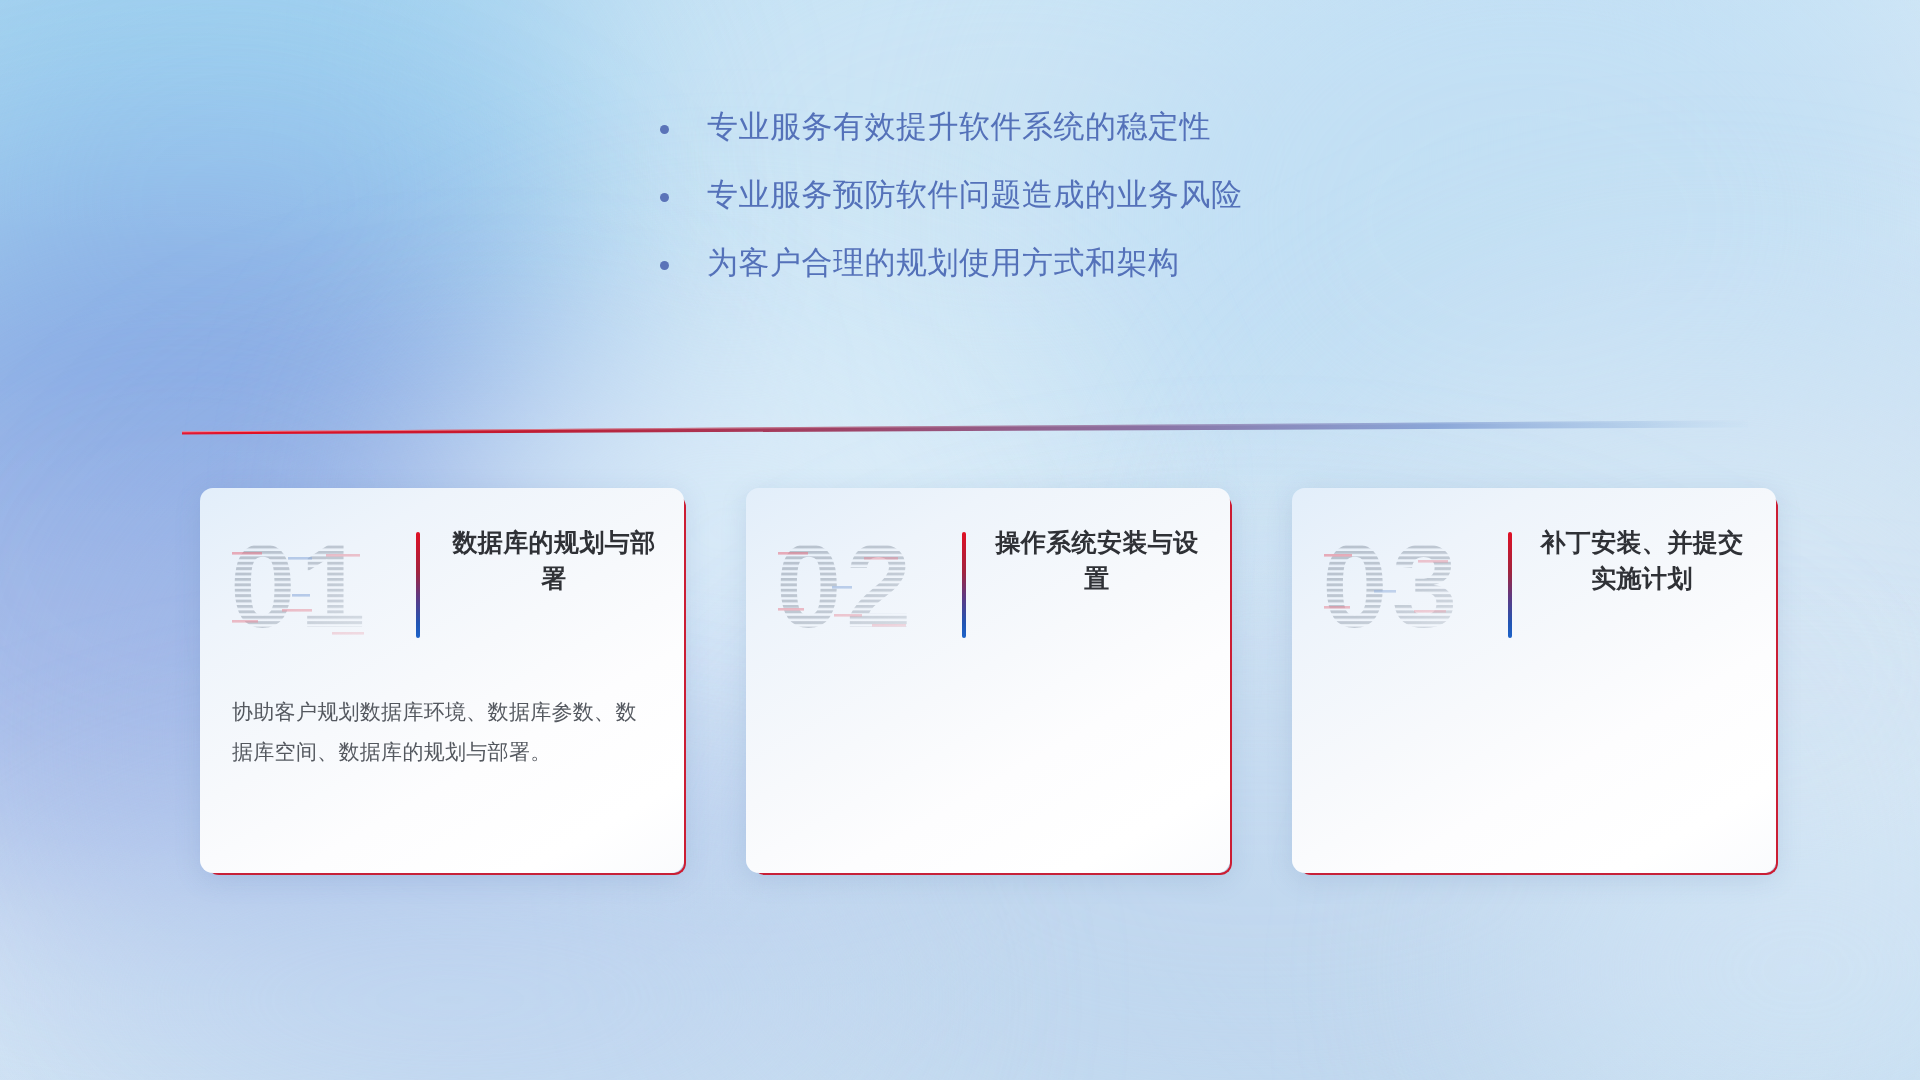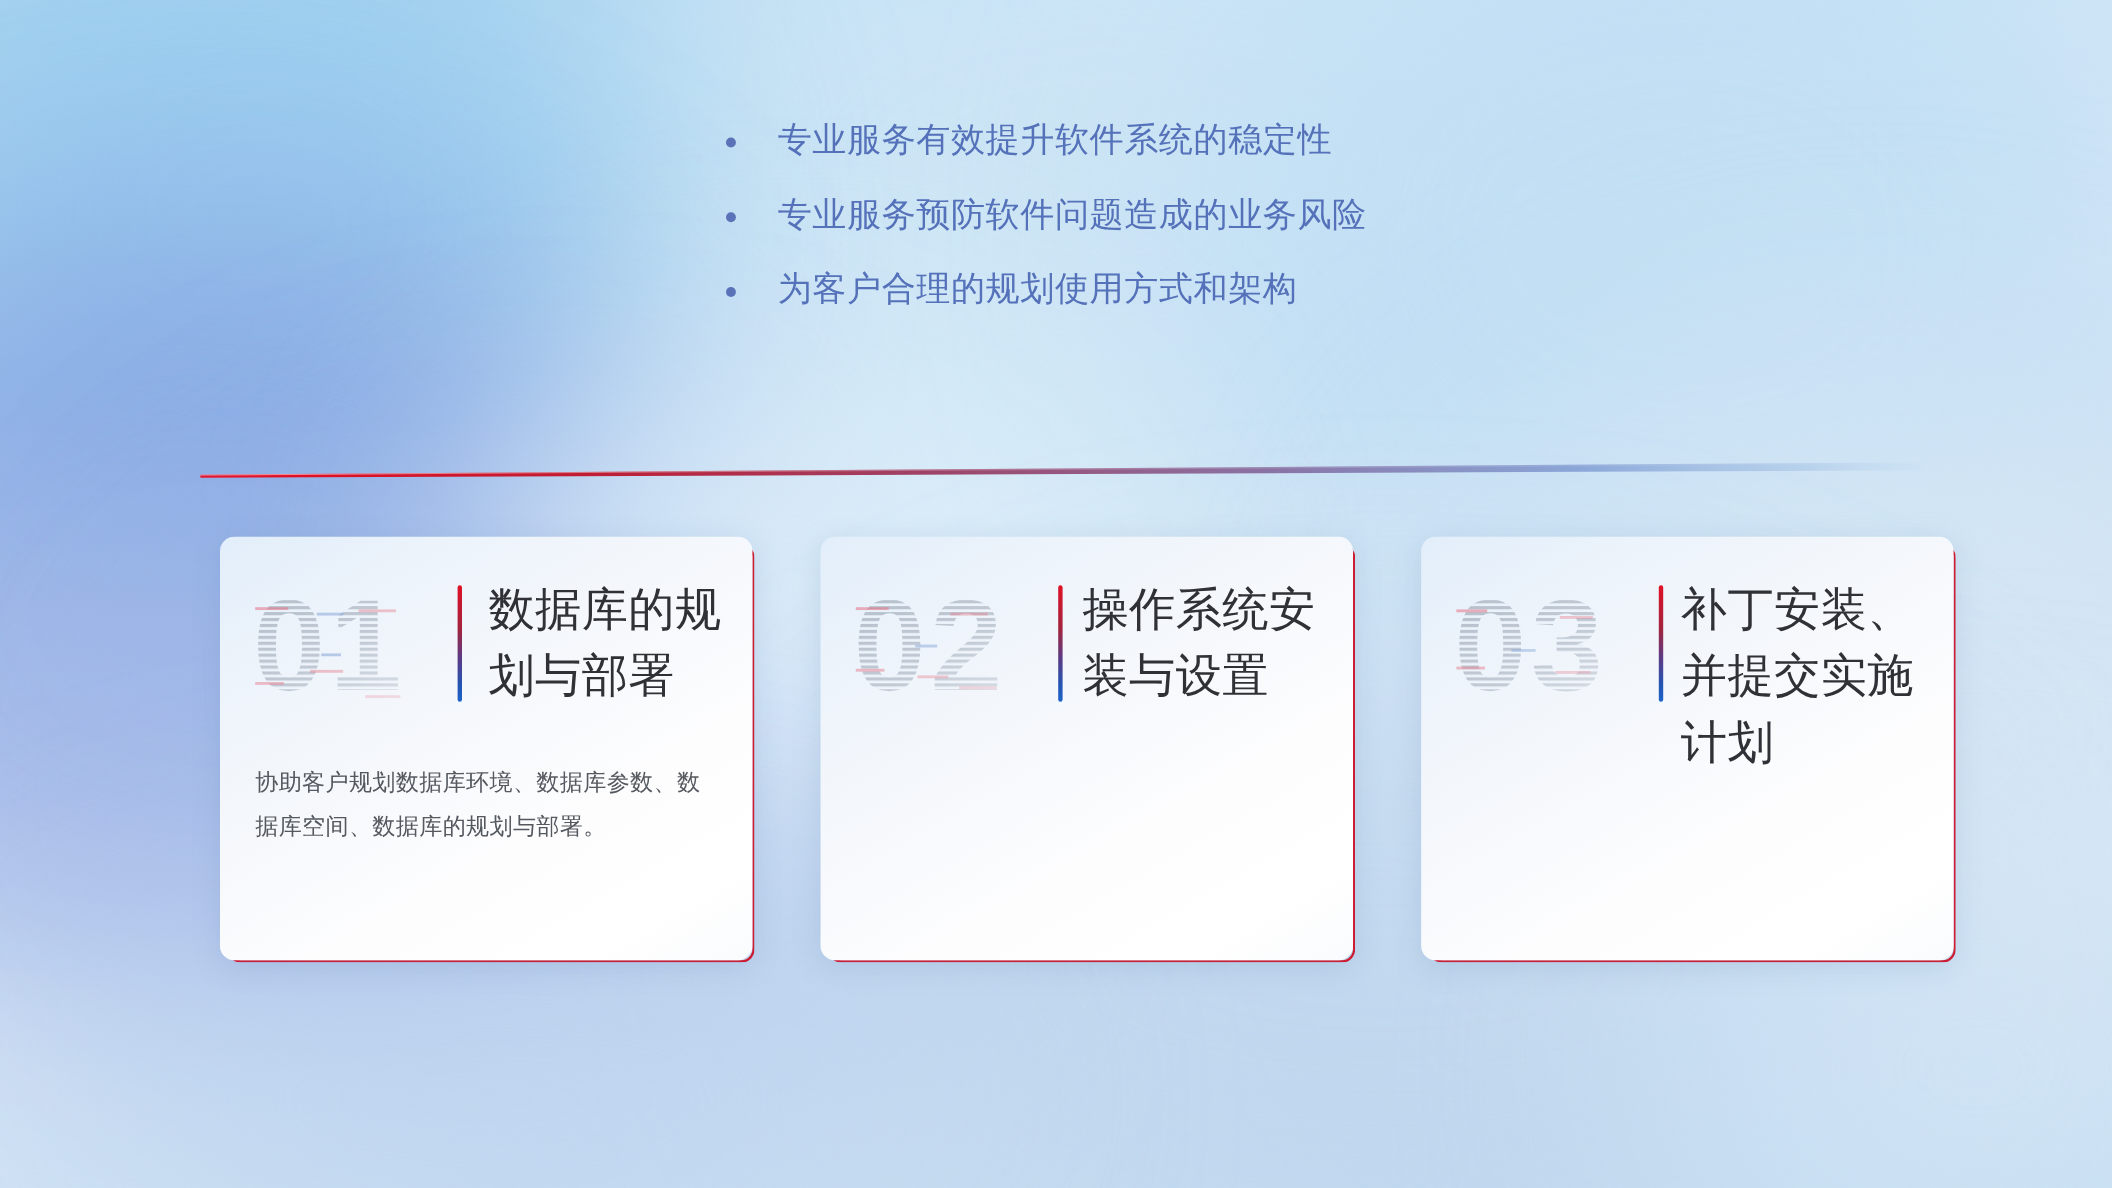--- a/index.html
+++ b/index.html
@@ -80,23 +80,23 @@
   }
   .num svg { display:block; width:100%; height:100%; }
 
   .card-rule {
     position:absolute; left:216px; top:44px;
     width:4px; height:106px; border-radius:2px;
     background:linear-gradient(180deg, #e01025 0%, #a1243f 38%, #5c3a84 62%, #2255b4 86%, #1d63c9 100%);
   }
   .card-title {
     position:absolute; left:244px; top:36px; width:216px;
-    font-size:42px; line-height:1.44; color:#2f3136;
-    font-weight:400; letter-spacing:0.4px;
-    text-align:left;
+    font-size:25px; line-height:1.44; color:#2f3136;
+    font-weight:700; letter-spacing:0.4px;
+    text-align:center;
   }
   .card-body {
     position:absolute; left:32px; top:204px; width:420px;
     font-size:21px; line-height:1.92; color:#54585f;
     letter-spacing:0.3px;
   }
 
   
   .card:nth-child(1) .card-title { left:244px; width:220px; }
   .card:nth-child(2) .card-title { left:238px; width:226px; }

